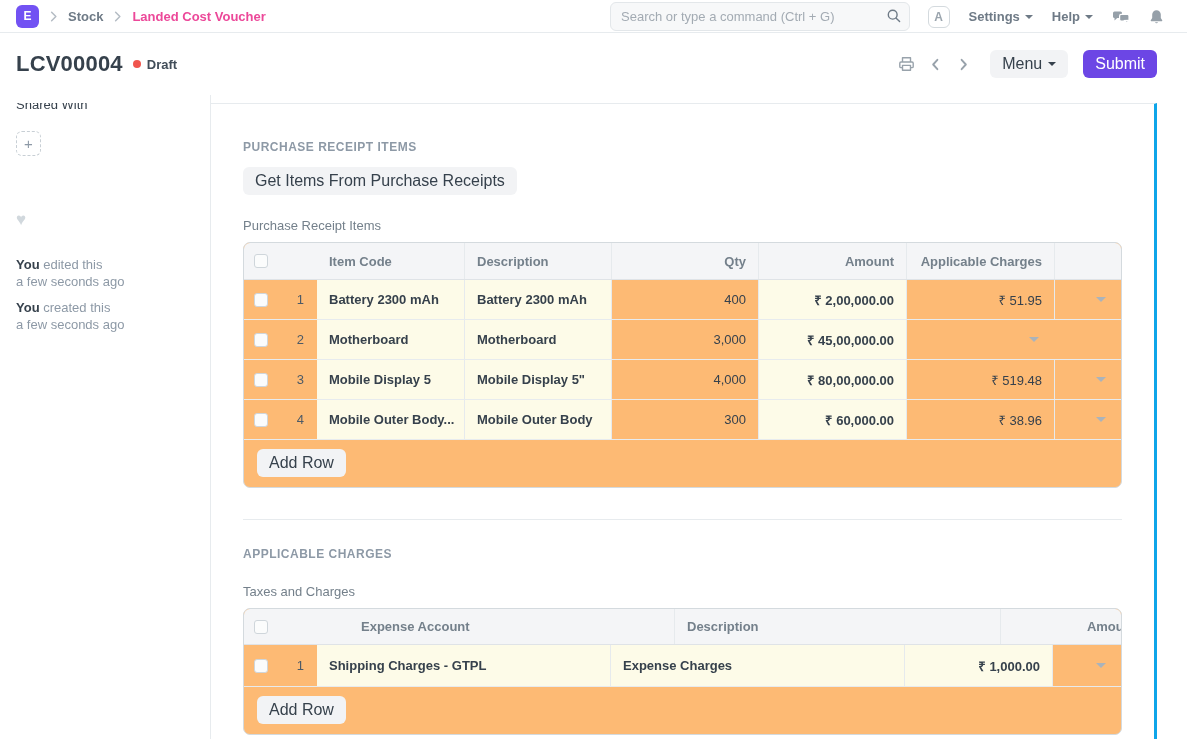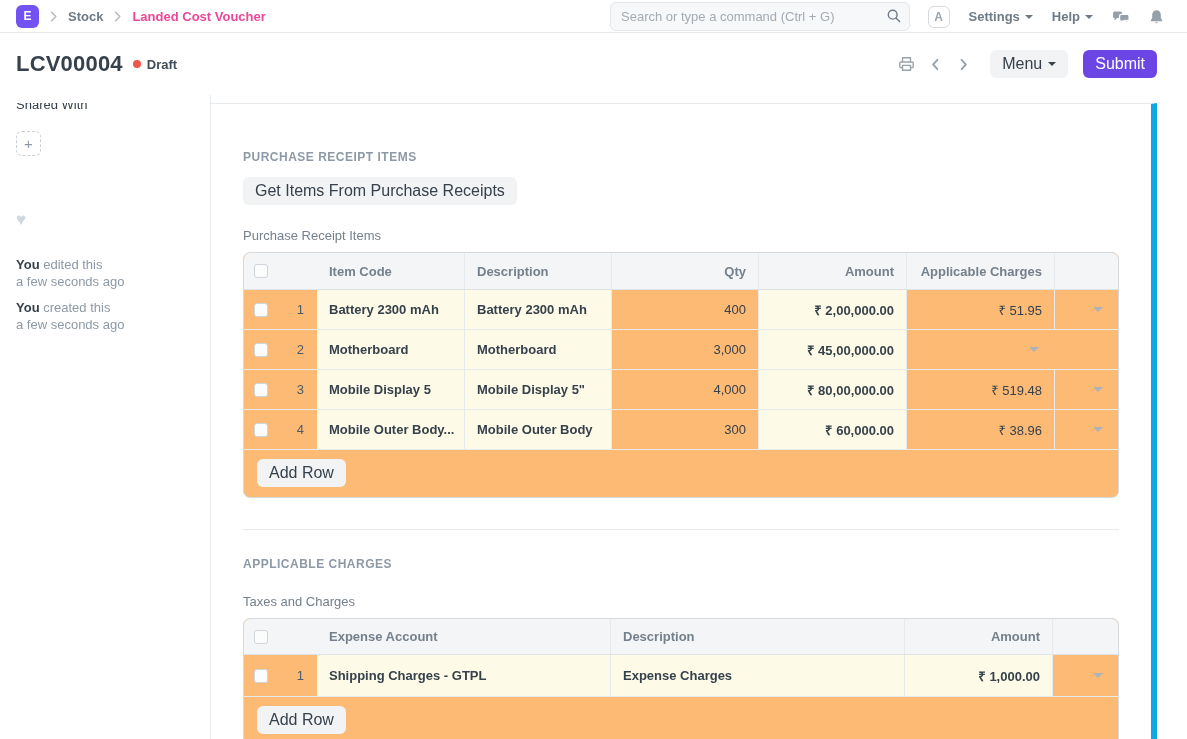--- a/index.html
+++ b/index.html
@@ -45,21 +45,21 @@
   .btn { border:none; border-radius:6px; height:28px; padding:0 12px; font-size:16px;
          font-family:"Liberation Sans",sans-serif; cursor:pointer; display:inline-flex; align-items:center; gap:6px; }
   .btn-default { background:#f2f3f5; color:#36414c; }
   .btn-default .caret { border-top-color:#36414c; }
   .btn-primary { background:#6c46e5; color:#fff; font-weight:500; margin-left:6px; }
 
   
   .content { display:flex; height:644px; }
   .sidebar { width:211px; border-right:1px solid #e7ebee; padding:8px 16px 0; flex:none; }
   .main { width:946px; flex:none; margin-top:8px; border-top:1px solid #e7ebee;
-          border-right:6px solid #0ea5e9; padding:10px 32px; }
+          border-right:3px solid #0ea5e9; padding:0 32px; }
 
   
   .clip { height:11px; overflow:hidden; }
   .clip .lbl { display:block; margin-top:-6px; font-weight:500; color:#36414c; }
   .add-share { margin-top:17px; width:25px; height:25px; border:1px dashed #c8cfd5; border-radius:6px;
                background:#fff; color:#8d99a6; font-size:15px; display:flex; align-items:center;
                justify-content:center; cursor:pointer; }
   .heart { margin-top:54px; color:#d1d8dd; font-size:17px; cursor:pointer; }
   .activity { margin-top:26px; color:#8d99a6; line-height:17px; }
   .activity + .activity { margin-top:9px; }
@@ -303,21 +303,21 @@
           </button>
         </div>
       </div>
     </section>
 
     <section class="form-section sec-2">
       <div class="sec-heading">APPLICABLE CHARGES</div>
       <div class="table-label">Taxes and Charges</div>
 
       <div class="grid">
-        <div class="g-row g2 grid-header" style="height:36px;">
+        <div class="g-row g2 grid-header" style="height:36px;gap:32px;">
           <div class="selcell">
               <input type="checkbox" class="checkbox" style="">
             </div>
           <div class="cell">Expense Account</div>
           <div class="cell">Description</div>
           <div class="cell num">Amount</div>
           <div class="cell"></div>
         </div>
 
         <div class="g-row g2 grid-row" style="height:42px;">

